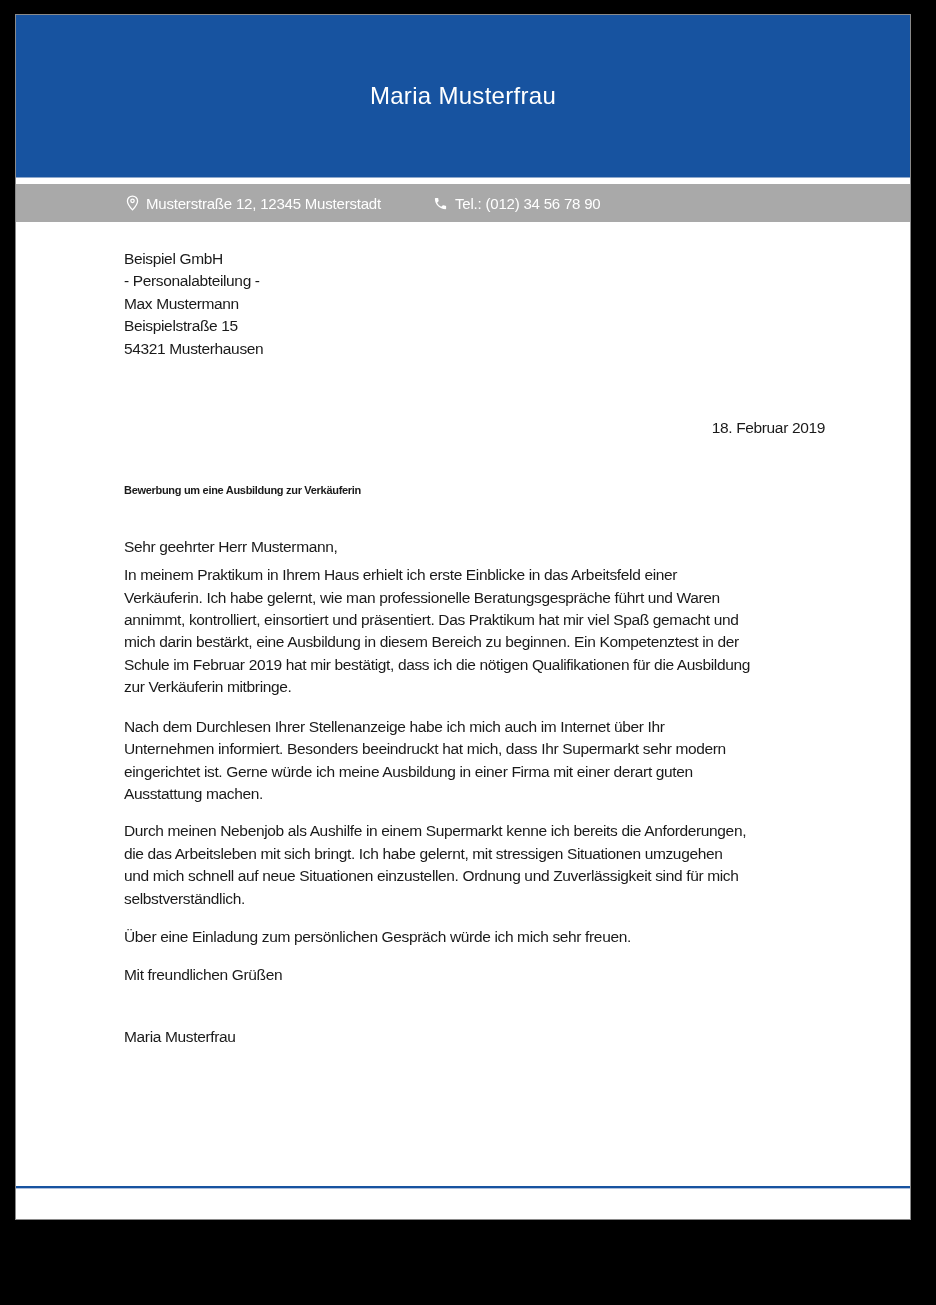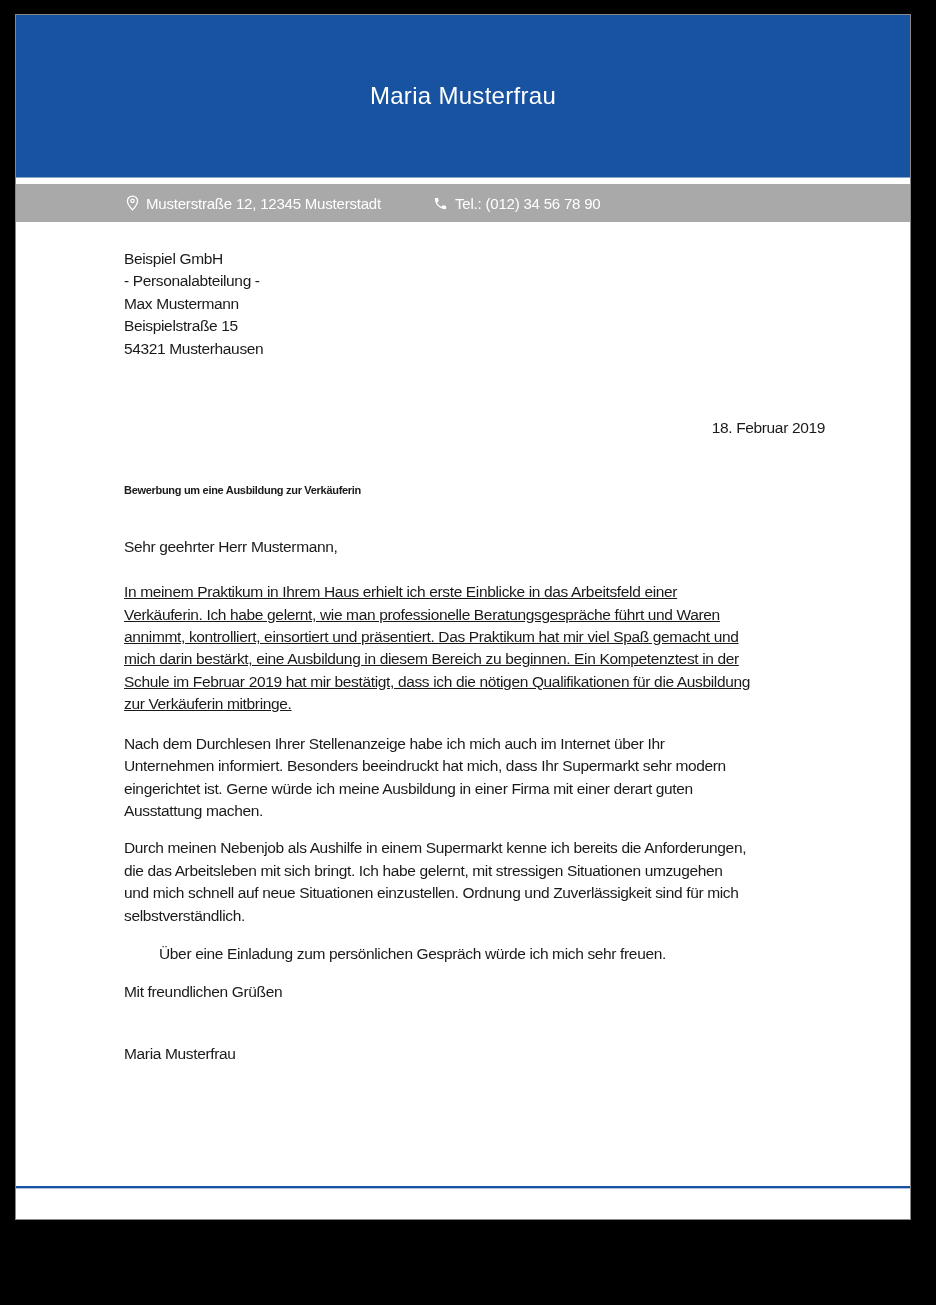--- a/index.html
+++ b/index.html
@@ -36,24 +36,24 @@
   .contact-item svg{display:block;}
   .content{
     padding:0 85px 0 108px;color:var(--text-dark);
     font-size:15.5px;line-height:22.4px;letter-spacing:-0.35px;
   }
   .recipient{margin-top:26px;white-space:pre-line;}
   .date-row{margin-top:57px;text-align:right;}
   .subject{margin-top:40px;font-weight:700;font-size:11px;letter-spacing:-0.3px;}
   .salutation{margin-top:34px;}
   .para{margin:16px 0 0 0;white-space:pre-line;}
-  .para-2{margin-top:23px;text-decoration:underline;}
+  .para-2{margin-top:6px;}
   .para-3{margin-top:17px;}
   .para-4{margin-top:15px;}
-  .closing{margin-top:16px;margin-left:35px;}
+  .closing{margin-top:16px;}
   .greeting{margin-top:16px;}
   .signature{margin-top:39px;}
   .footer-rule{
     position:absolute;left:0;right:0;bottom:30px;height:3px;
     background:var(--header-blue);border-bottom:1px solid var(--rule-light);
   }
 </style>
 </head>
 <body>
 

